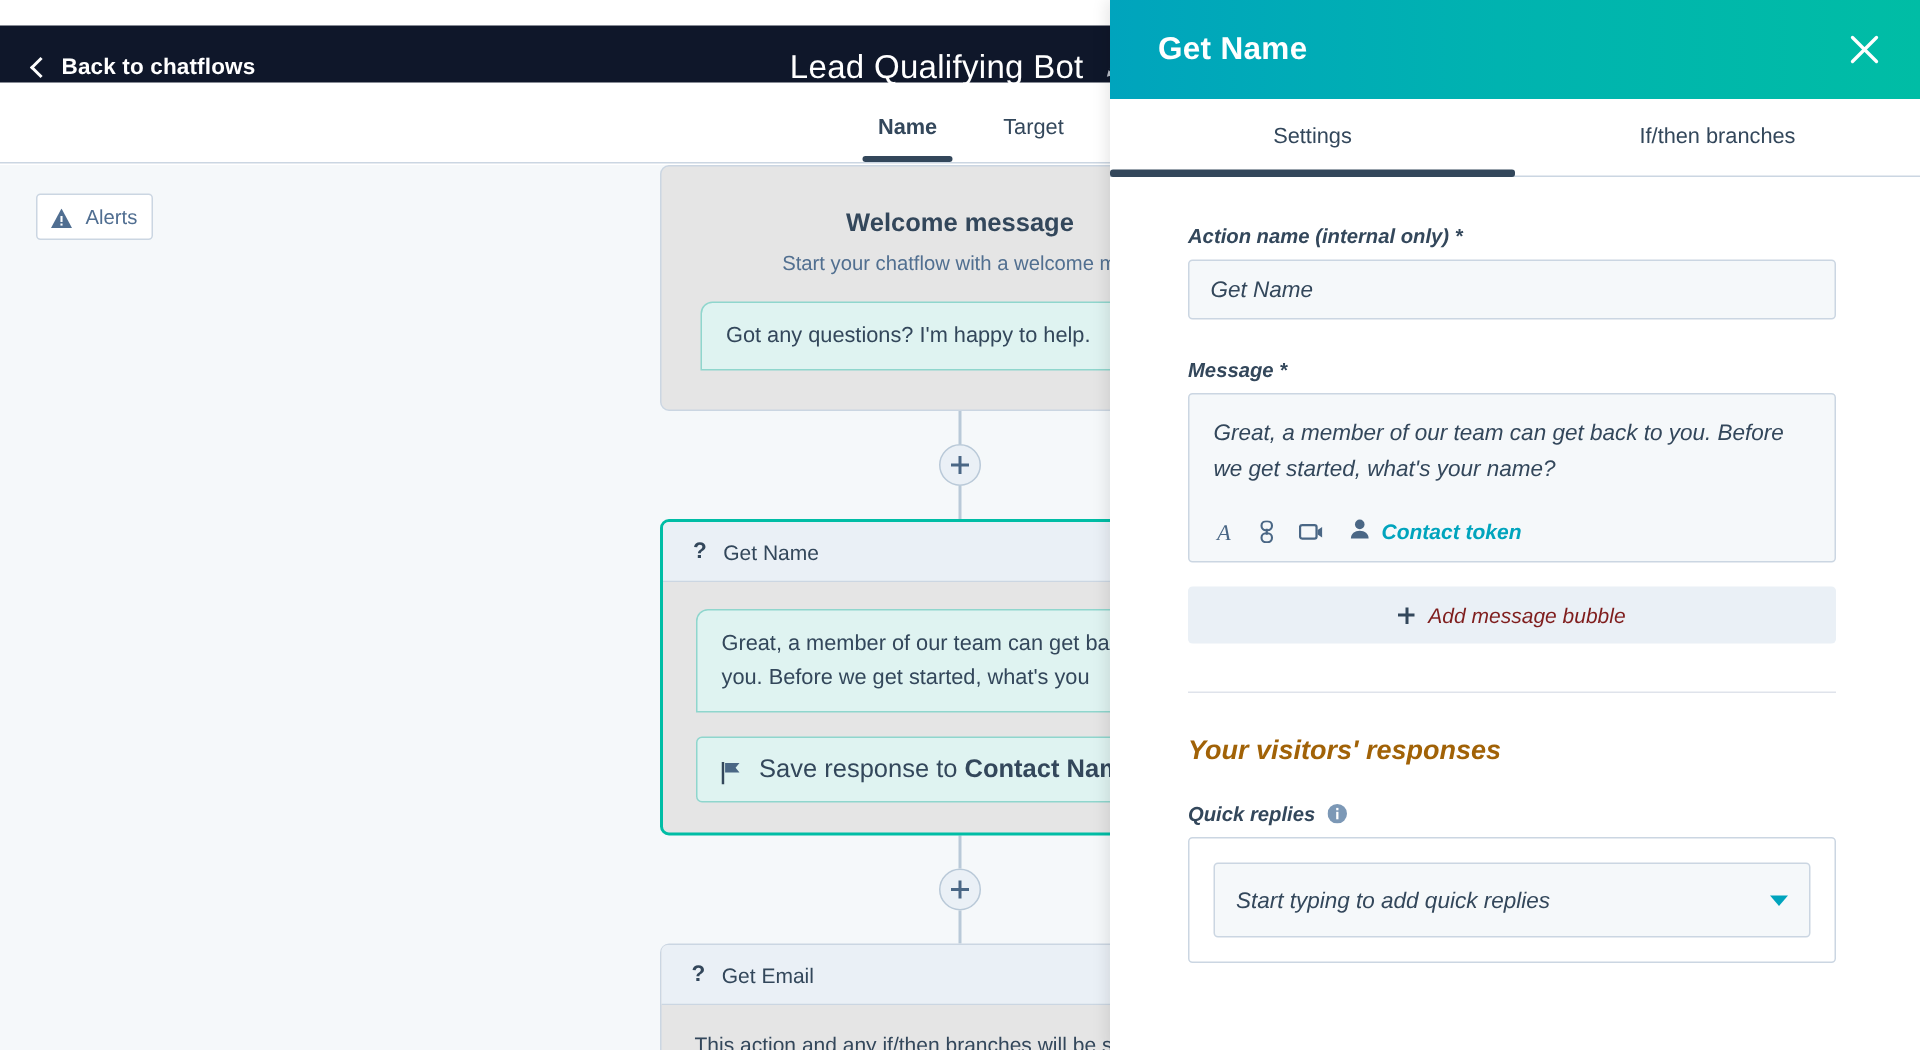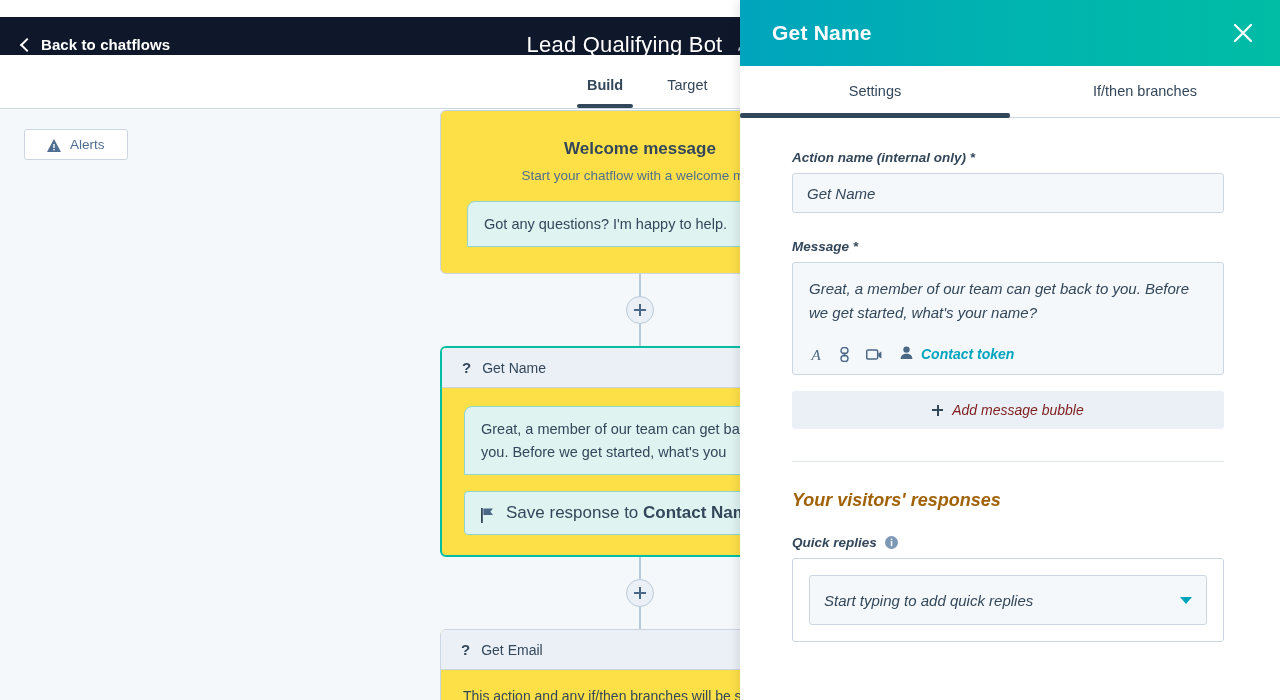--- a/index.html
+++ b/index.html
@@ -54,31 +54,31 @@
 
   
   .canvas {
     position: absolute; top: 110px; left: 0; width: 1280px; height: 590px;
     background: #f5f8fa; overflow: hidden;
   }
   .alerts-btn {
     position: absolute; top: 19px; left: 24px;
     display: flex; align-items: flex-end; gap: 9px;
     background: #ffffff; border: 1px solid #cbd6e2; border-radius: 3px;
-    padding: 7px 22px; cursor: pointer;
+    padding: 7px 9px; cursor: pointer;
   }
   .alerts-label { font-size: 13.5px; color: #506e91; }
   .warn-icon { width: 14px; height: 13px; display: block; }
 
   
   .flow {
     position: absolute; top: 0; left: 440px; width: 400px;
   }
   .card {
-    background: #fde047; border: 1px solid #cbd6e2; border-radius: 6px;
+    background: #e5e5e5; border: 1px solid #cbd6e2; border-radius: 6px;
     width: 400px; position: relative;
   }
   .card.selected { border: 2px solid #00bda5; }
   .card-welcome { padding: 28px 26px 26px 26px; text-align: center; }
   .card-title { font-size: 17px; font-weight: 700; color: #33475b; }
   .card-sub { font-size: 13.5px; color: #516f90; margin-top: 9px; }
   .bubble {
     margin-top: 18px; background: #dff3f1; border: 1px solid #8fd6cd;
     border-radius: 8px 8px 8px 0; padding: 11px 16px;
     font-size: 14.5px; color: #33475b; text-align: left; line-height: 1.55;
@@ -219,21 +219,21 @@
     <div class="bot-title-wrap">
       <span class="bot-title">Lead Qualifying Bot</span>
       <svg class="pencil-icon" viewBox="0 0 16 16">
         <path d="M11.6 1.3l3.1 3.1-8 8-3.1-3.1 8-8zM2.9 10.1l3 3-4.1 1.1 1.1-4.1z" fill="#c9ced6"></path>
       </svg>
     </div>
   </div>
 
   <div class="tabbar">
     <div class="tabbar-inner">
-      <div class="nav-tab active">Build</div>
+      <div class="nav-tab active">Name</div>
       <div class="nav-tab">Target</div>
       <div class="nav-tab">Display</div>
     </div>
   </div>
 
   <div class="canvas">
 
     <div class="alerts-btn">
       <svg class="warn-icon" viewBox="0 0 14 13">
         <path d="M7 0L14 13H0L7 0z" fill="#506e91"></path>

